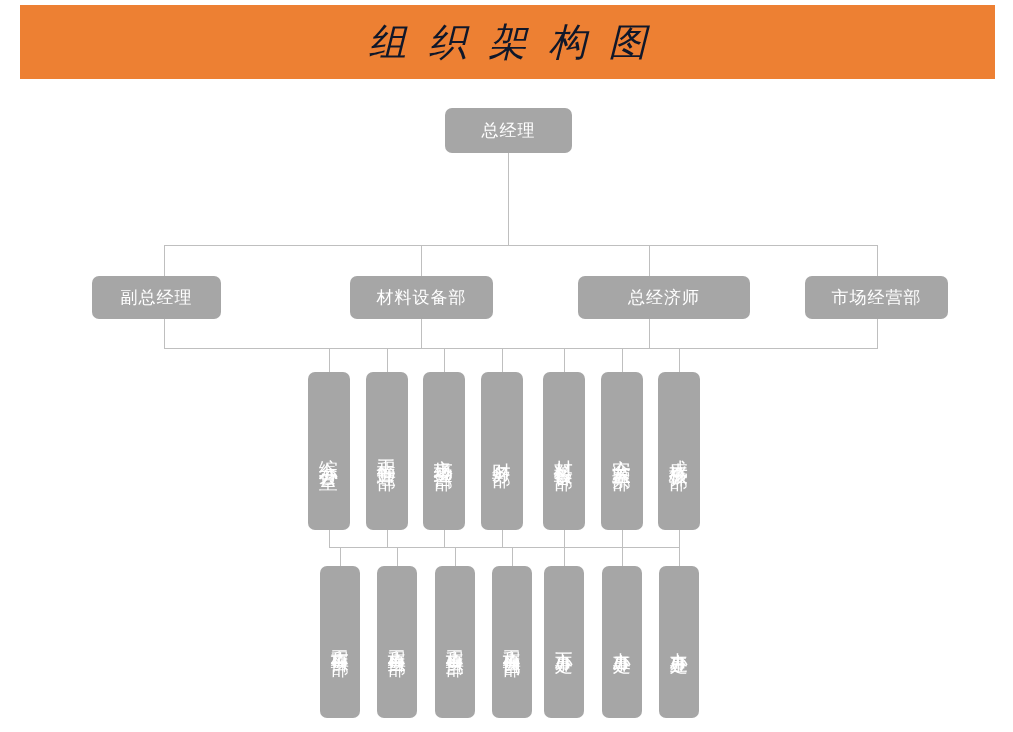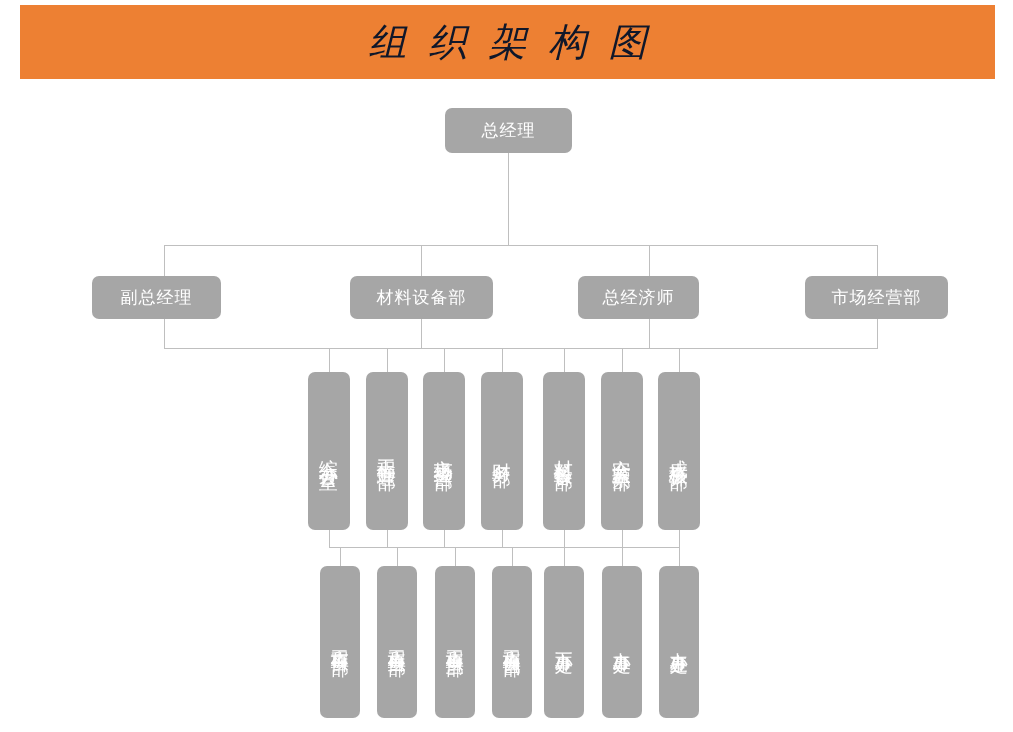--- a/index.html
+++ b/index.html
@@ -89,21 +89,21 @@
 
   <div class="conn-h" style="left:164px; top:166px; width:714px;"></div>
 
   <div class="conn-v" style="left:164px; top:166px; height:52px;"></div>
   <div class="conn-v" style="left:421px; top:166px; height:52px;"></div>
   <div class="conn-v" style="left:649px; top:166px; height:52px;"></div>
   <div class="conn-v" style="left:877px; top:166px; height:52px;"></div>
 
   <div class="node horiz" style="left:92px; top:197px; width:129px; height:43px;">副总经理</div>
   <div class="node horiz" style="left:350px; top:197px; width:143px; height:43px;">材料设备部</div>
-  <div class="node horiz" style="left:578px; top:197px; width:121px; height:43px;">总经济师</div>
+  <div class="node horiz" style="left:578px; top:197px; width:172px; height:43px;">总经济师</div>
   <div class="node horiz" style="left:805px; top:197px; width:143px; height:43px;">市场经营部</div>
 
   <div class="conn-v" style="left:164px; top:240px; height:29px;"></div>
   <div class="conn-v" style="left:421px; top:240px; height:29px;"></div>
   <div class="conn-v" style="left:649px; top:240px; height:29px;"></div>
   <div class="conn-v" style="left:877px; top:240px; height:29px;"></div>
 
   <div class="conn-h" style="left:164px; top:269px; width:714px;"></div>
 
   <div class="conn-v" style="left:329px; top:269px; height:24px;"></div>

